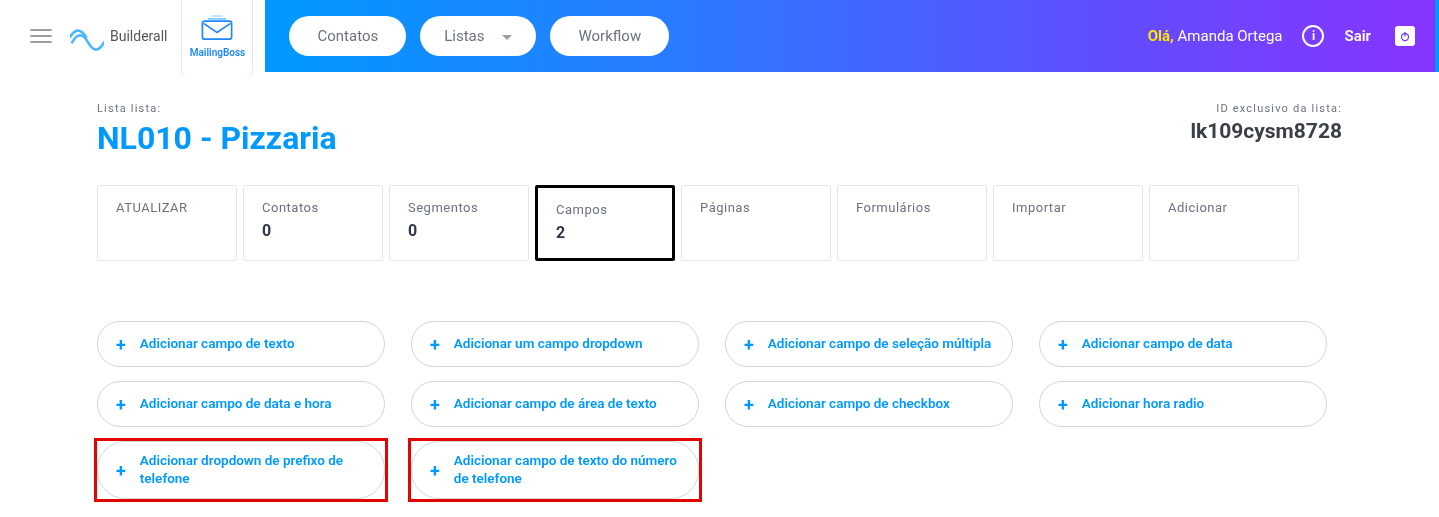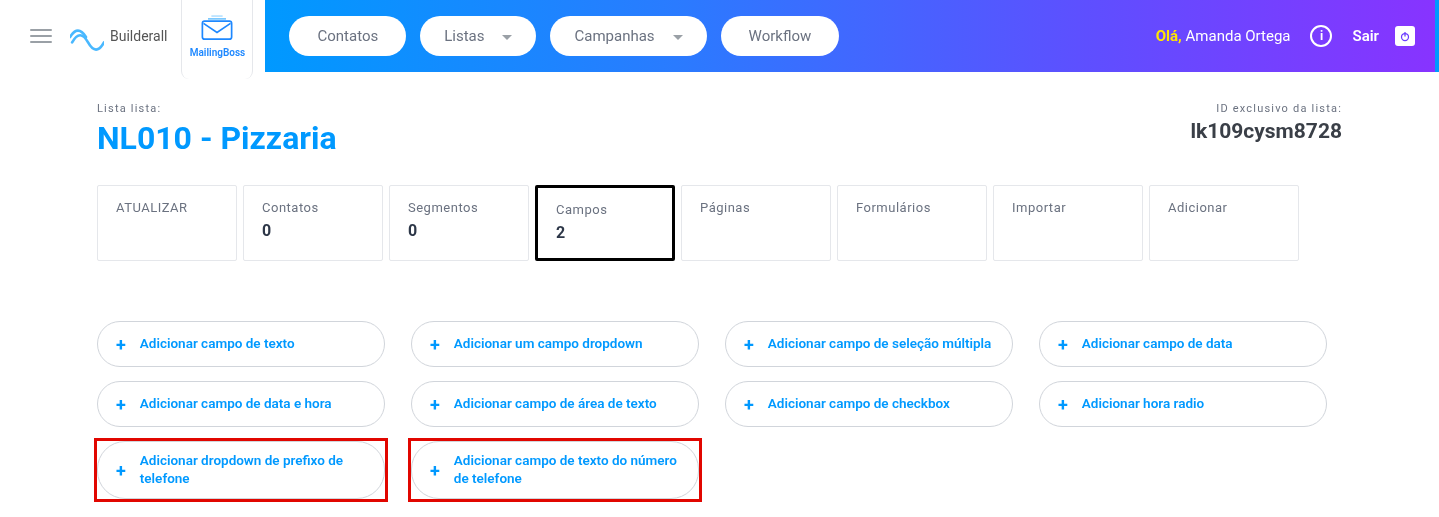--- a/index.html
+++ b/index.html
@@ -20,21 +20,21 @@
 
     .topbar-gradient { flex: 1; height: 72px; background: linear-gradient(90deg, #0099ff 0%, #2a7bff 35%, #5e4fff 70%, #8833ff 100%); display: flex; align-items: center; padding: 0 24px; gap: 14px; }
     .nav-pill { background: #fff; border-radius: 24px; height: 40px; padding: 0 24px; display: flex; align-items: center; gap: 14px; color: #6b7280; font-size: 15px; cursor: pointer; }
     .nav-pill.simple { padding: 0 28px; }
     .nav-pill .chevron { width: 0; height: 0; border-left: 5px solid transparent; border-right: 5px solid transparent; border-top: 5px solid #9aa0a6; margin-top: 2px; margin-left: 4px; }
 
     .topbar-right { margin-left: auto; display: flex; align-items: center; gap: 20px; color: #fff; font-size: 15px; }
     .greet-hi { color: #ffe600; font-weight: 700; }
     .greet-name { }
     .info-circle { width: 22px; height: 22px; border: 2px solid #fff; border-radius: 50%; display: flex; align-items: center; justify-content: center; font-size: 12px; font-weight: 700; }
-    .logout { display: flex; align-items: center; gap: 16px; font-weight: 600; }
+    .logout { display: flex; align-items: center; gap: 24px; font-weight: 600; }
     .power { width: 20px; height: 20px; background: #fff; border-radius: 3px; display: flex; align-items: center; justify-content: center; }
     .power svg { width: 12px; height: 12px; }
 
     .right-scroll-indicator { position: absolute; right: 0; top: 0; bottom: 0; width: 4px; background: #0099ff; }
 
     
     .content { padding: 30px 97px 40px 97px; position: relative; }
 
     .title-row { display: flex; justify-content: space-between; align-items: flex-start; margin-bottom: 28px; }
     .title-left .label { font-size: 11px; letter-spacing: 1.2px; color: #6b7280; }
@@ -89,24 +89,20 @@
       </svg>
       <span class="app-tab-label">MailingBoss</span>
     </div>
   </div>
   <div class="topbar-gradient">
     <div class="nav-pill simple">
         <span>Contatos</span>
       </div>
     <div class="nav-pill">
         <span>Listas</span>
-        <span class="chevron"></span>
-      </div>
-    <div class="nav-pill">
-        <span>Campanhas</span>
         <span class="chevron"></span>
       </div>
     <div class="nav-pill simple">
         <span>Workflow</span>
       </div>
 
     <div class="topbar-right">
       <div>
         <span class="greet-hi">Olá,</span>
         <span class="greet-name">Amanda Ortega</span>

